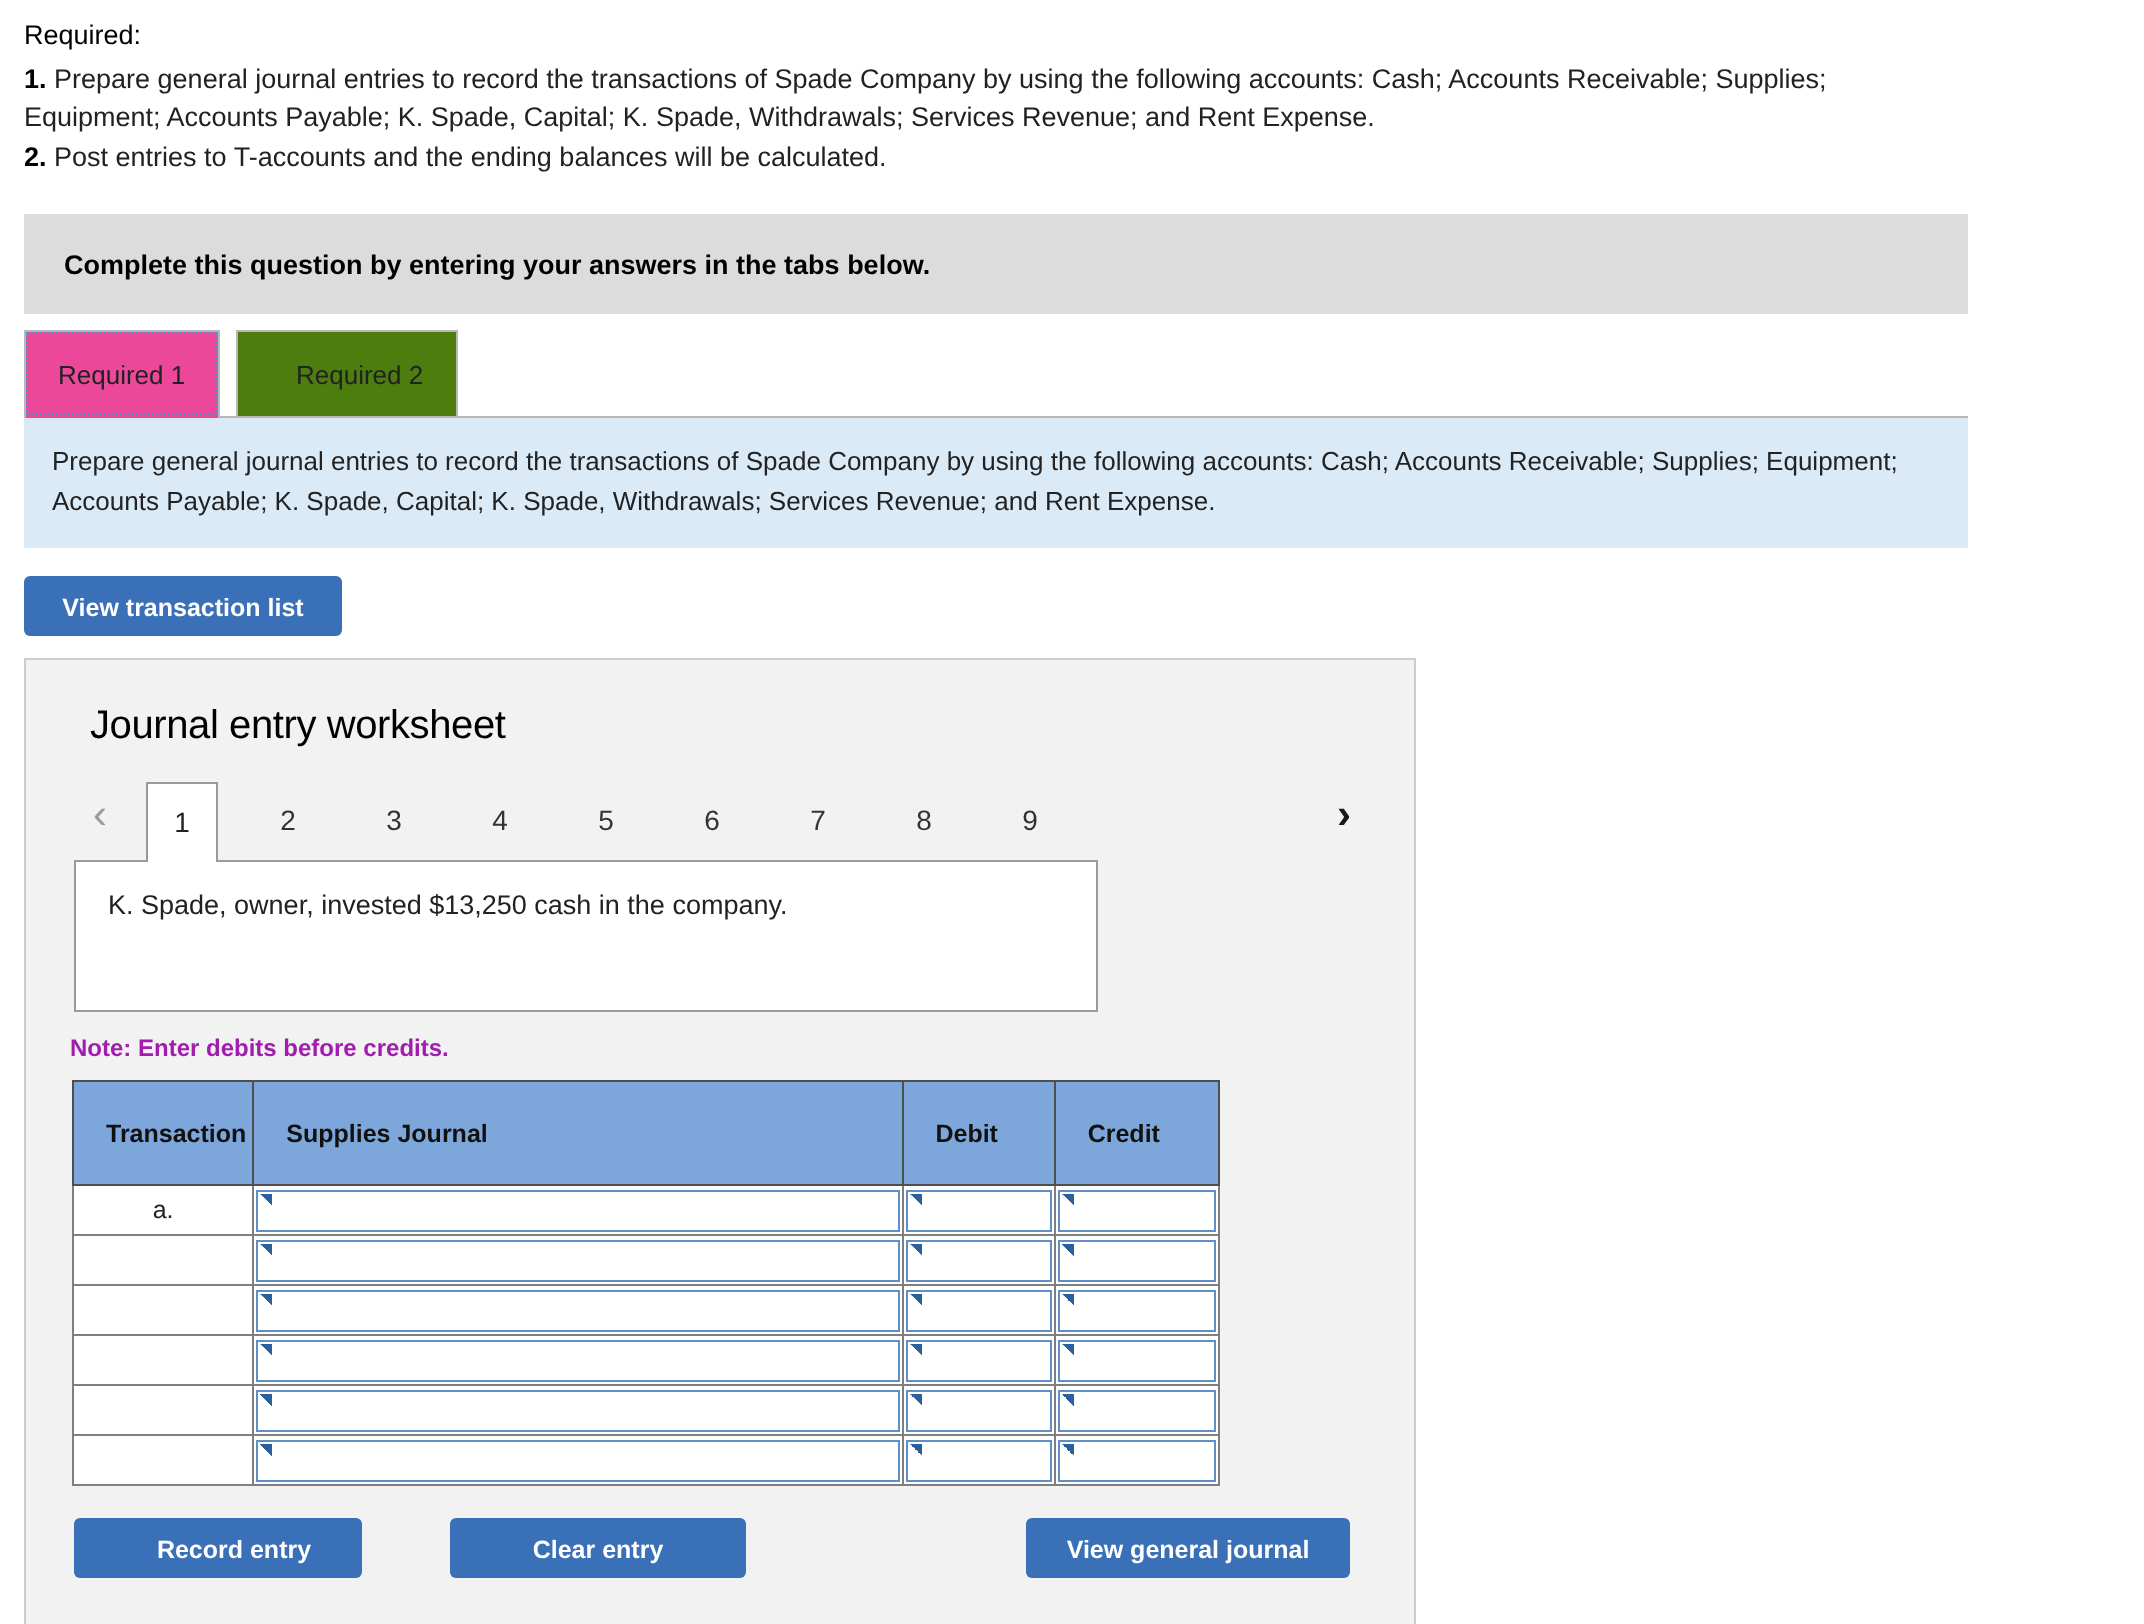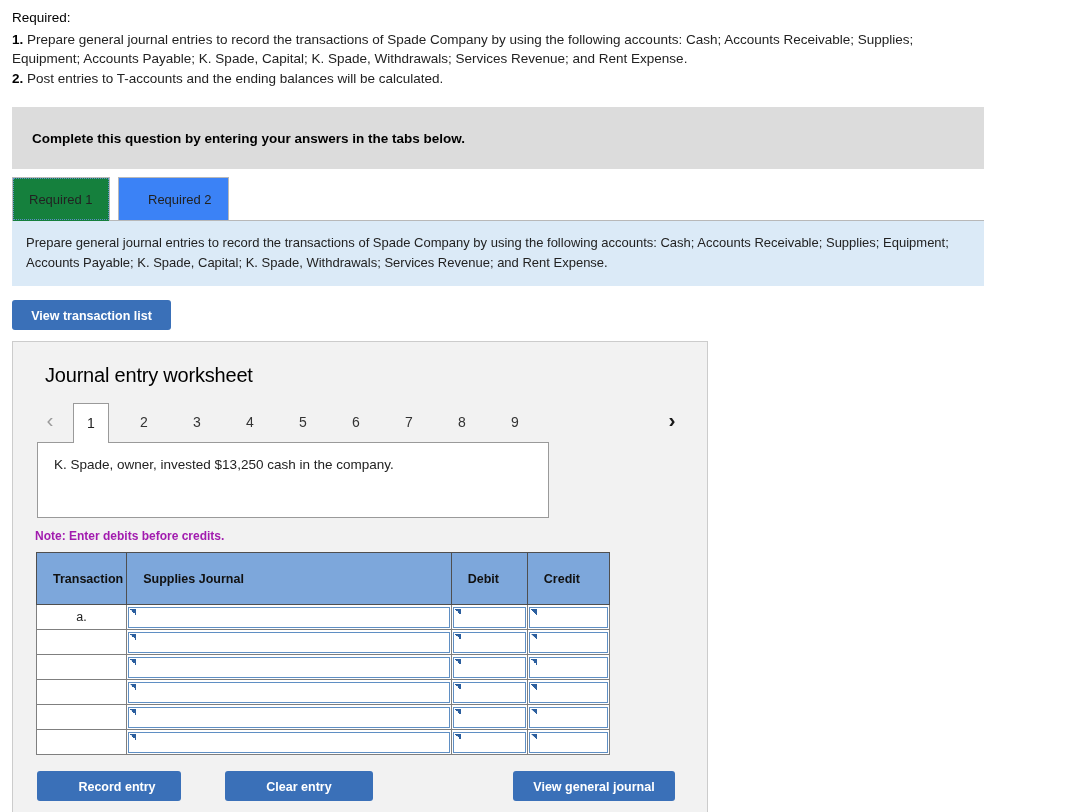--- a/index.html
+++ b/index.html
@@ -38,21 +38,21 @@
   }
   .req-num {
     font-weight: bold;
     color: #000000;
   }
 
   
   .banner {
     margin: 18px 0 0 12px;
     width: 972px;
-    height: 62px;
+    height: 50px;
     background: #dcdcdc;
     display: flex;
     align-items: center;
     box-sizing: border-box;
   }
   .banner-text {
     font-weight: bold;
     font-size: 13.5px;
     color: #000000;
     padding-left: 20px;
@@ -74,29 +74,29 @@
     border-bottom: none;
     display: flex;
     align-items: center;
     justify-content: center;
     font-size: 13px;
     color: #222222;
     padding: 0 16px;
   }
   .tab.active {
     left: 0;
-    background: #15803d;
+    background: #ec4899;
     z-index: 3;
     outline: 1px dotted #5b8fc9;
     outline-offset: -2px;
     height: 44px;
   }
   .tab.inactive {
     left: 106px;
-    background: #3b82f6;
+    background: #4d7c0f;
     z-index: 2;
     padding-left: 29px;
   }
 
   
   .req-desc {
     margin: 0 0 0 12px;
     width: 972px;
     background: #dbeaf7;
     box-sizing: border-box;

